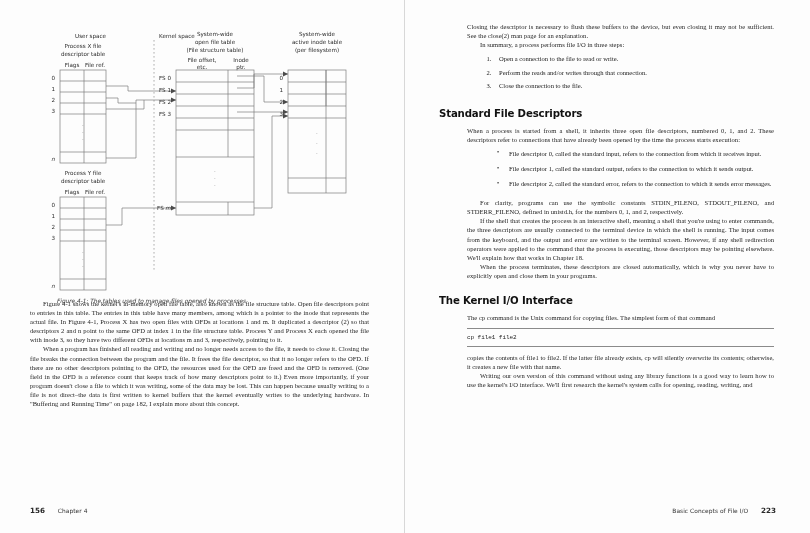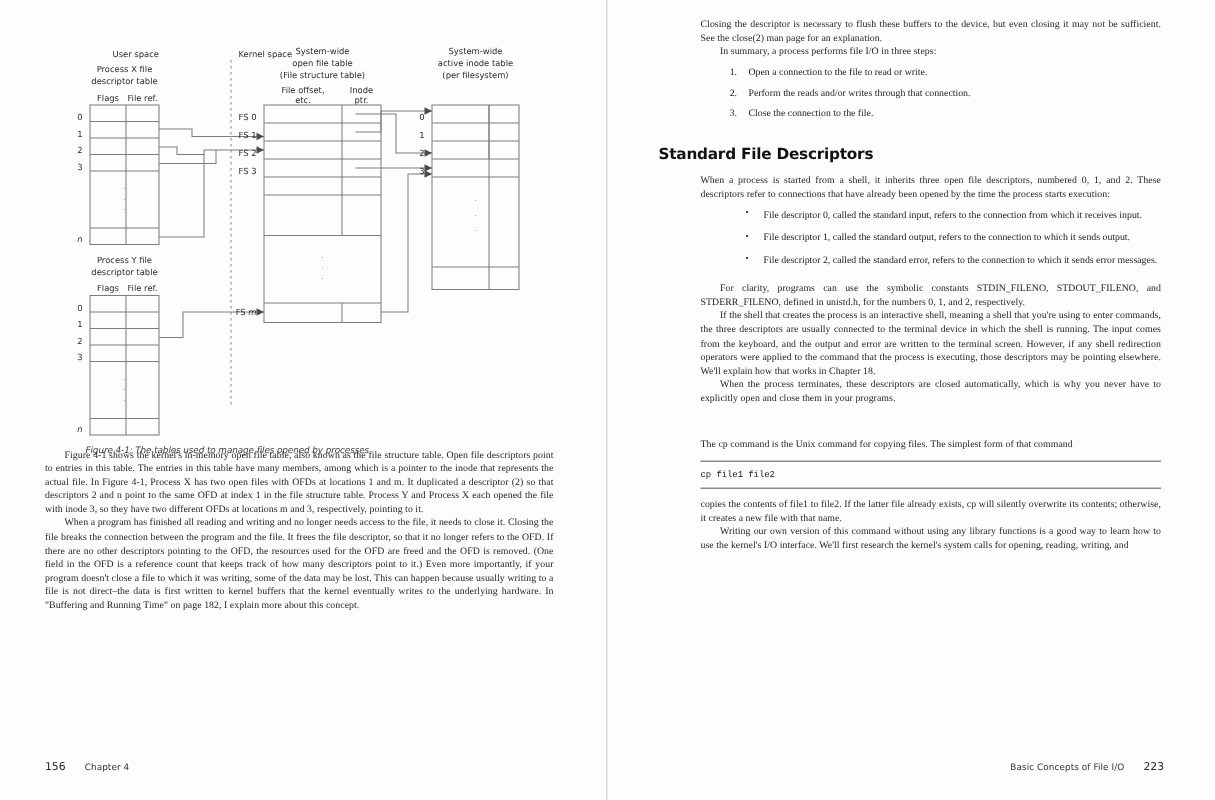--- a/index.html
+++ b/index.html
@@ -29,21 +29,21 @@
     height: 533px;
     background: #d8d8d8;
   }
   .page {
     position: relative;
     width: 405px;
     height: 533px;
     box-sizing: border-box;
   }
   .page-left { padding: 22px 36px 0 30px; }
-  .page-right { padding: 12px 34px 0 34px; }
+  .page-right { padding: 22px 34px 0 34px; }
 
   
   .para {
     font-size: 6.55px;
     line-height: 9.1px;
     text-align: justify;
     text-indent: 13px;
     margin: 0;
     color: #1e1e1e;
     letter-spacing: .005em;
@@ -113,21 +113,21 @@
   .footer {
     position: absolute;
     bottom: 18px;
     font-family: "DejaVu Sans", sans-serif;
     font-size: 5.9px;
     color: #2a2a2a;
   }
   .footer-left { left: 30px; }
   .footer-right { right: 34px; }
   .folio {
-    font-weight: normal;
+    font-weight: bold;
     font-size: 7.2px;
   }
   .runhead { color: #333; letter-spacing: .01em; }
   .sp { display: inline-block; width: 9px; }
 </style>
 </head>
 <body>
 
 <div class="spread">
   <div class="gutter"></div>
@@ -339,20 +339,21 @@
       <p class="para">
         <span>If the shell that creates the process is an interactive shell, meaning a shell that you're using to enter commands, the three descriptors are usually connected to the terminal device in which the shell is running. The input comes from the keyboard, and the output and error are written to the terminal screen. However, if any shell redirection operators were applied to the command that the process is executing, those descriptors may be pointing elsewhere. We'll explain how that works in Chapter 18.</span>
       </p>
       <p class="para">
         <span>When the process terminates, these descriptors are closed automatically, which is why you never have to explicitly open and close them in your programs.</span>
       </p>
     </div>
 
     <div style="height:15px"></div>
 
+    <h2 class="heading">The Kernel I/O Interface</h2>
 
     <div style="height:7px"></div>
 
     <div class="indented-r">
       <p class="para noindent">
         <span>The cp command is the Unix command for copying files. The simplest form of that command</span>
       </p>
     </div>
 
     <div class="coderule">

